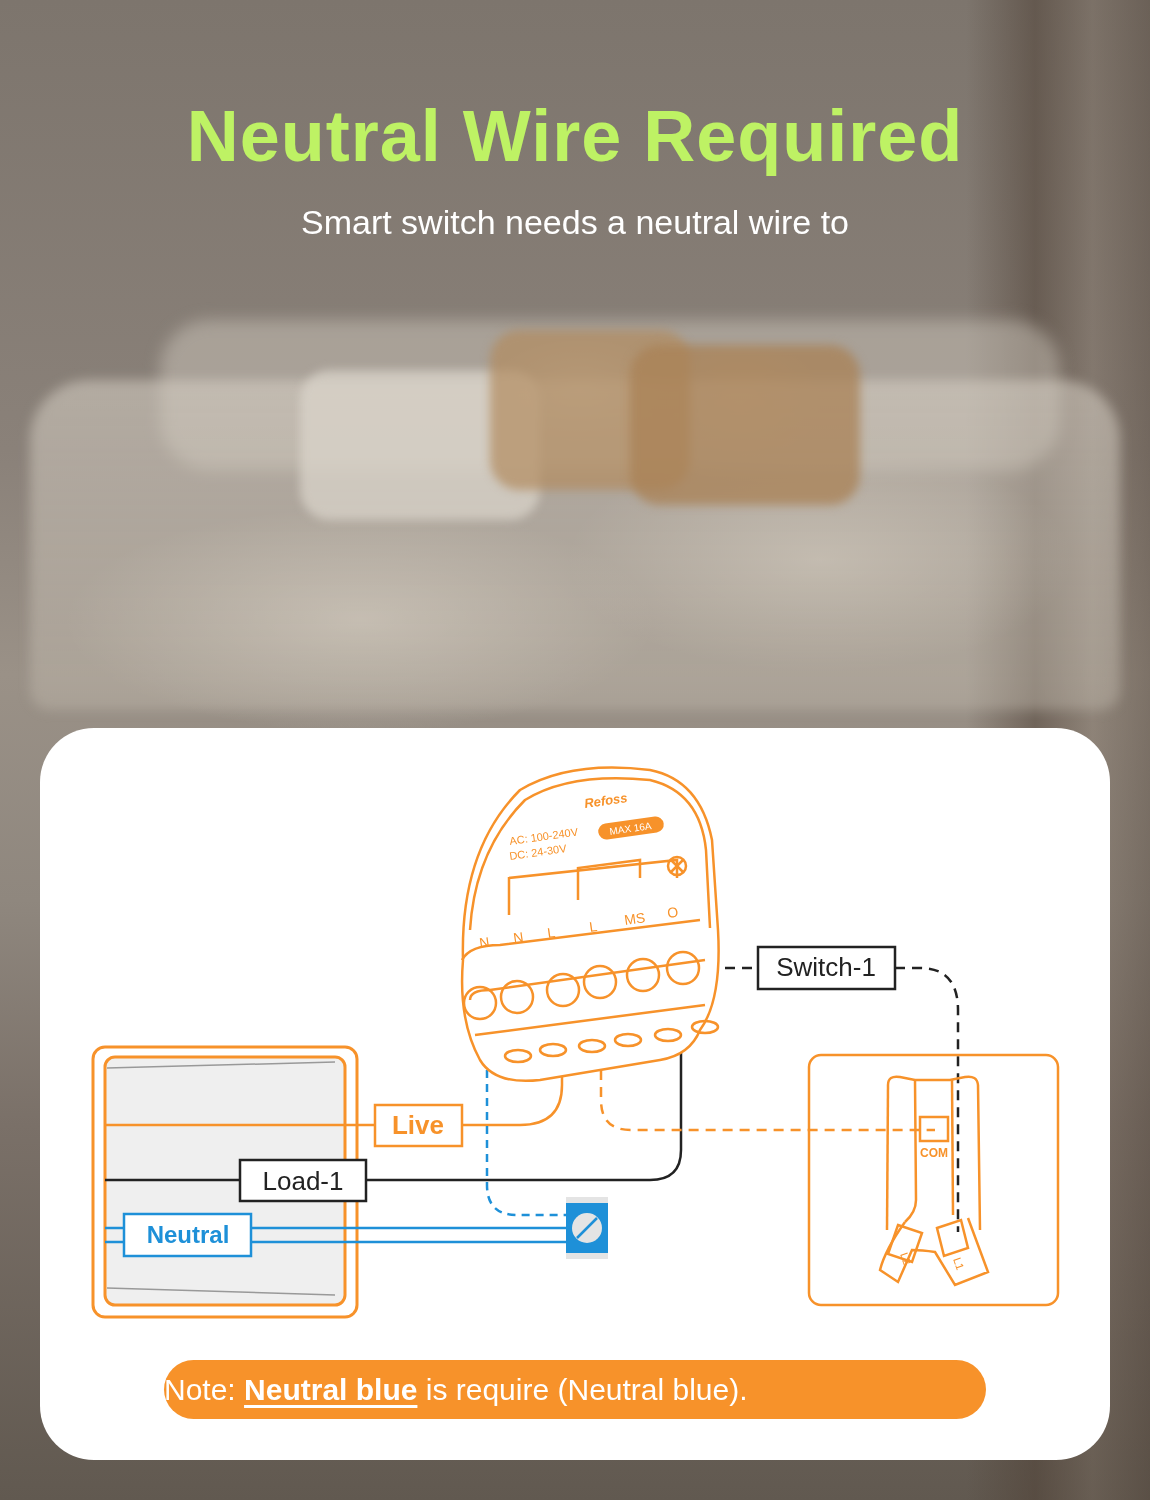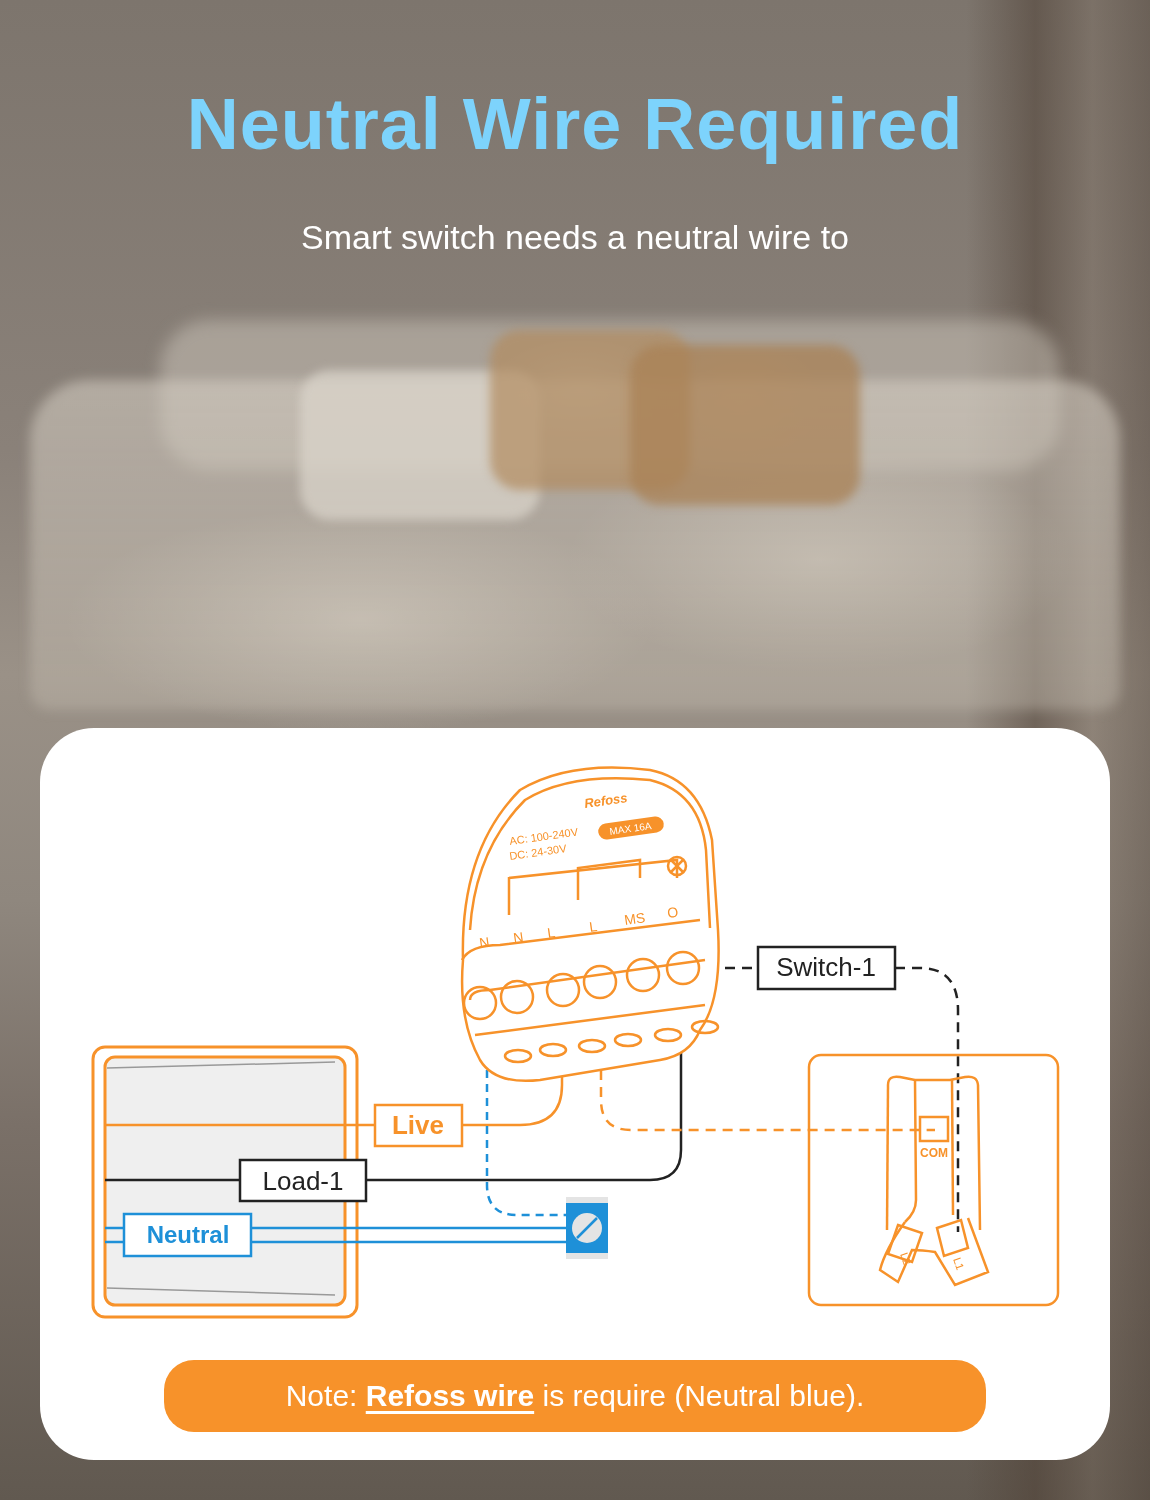--- a/index.html
+++ b/index.html
@@ -33,39 +33,39 @@
   .pillow {
     position: absolute; border-radius: 30px; filter: blur(5px);
   }
   .p1 { left: 300px; top: 370px; width: 240px; height: 150px; background: rgba(220,214,204,0.7); }
   .p2 { left: 490px; top: 330px; width: 200px; height: 160px; background: rgba(178,140,96,0.7); }
   .p3 { left: 630px; top: 345px; width: 230px; height: 160px; background: rgba(170,130,86,0.75); }
 
   .header { position: absolute; left: 0; top: 80px; width: 1150px; text-align: center; }
   .title {
     font-family: "Liberation Sans", sans-serif; font-weight: 700;
-    font-size: 72px; color: #7dd3fc; letter-spacing: 1px; margin: 4px;
+    font-size: 72px; color: #bef264; letter-spacing: 1px; margin: 16px;
     line-height: 80px;
   }
   .subtitle {
-    margin-top: 50px; color: #ffffff;
+    margin-top: 23px; color: #ffffff;
     font-family: "Liberation Sans", sans-serif; font-size: 34px; line-height: 46px;
   }
 
   .card {
     position: absolute; left: 40px; top: 728px; width: 1070px; height: 732px;
     background: #ffffff; border-radius: 54px;
   }
   svg.diagram { position: absolute; left: 0; top: 0; }
 
   .note {
-    position: absolute; left: 164px; top: 1360px; width: 822px; height: 72px;
+    position: absolute; left: 164px; top: 1360px; width: 822px; height: 59px;
     background: #f7922a; border-radius: 30px;
     color: #ffffff; font-family: "Liberation Sans", sans-serif; font-size: 30px;
-    display: flex; align-items: center; justify-content: center; white-space: pre;
+    display: flex; align-items: center; justify-content: flex-start; white-space: pre;
   }
   .note .strong { font-weight: 700; text-decoration: underline; text-underline-offset: 5px; }
 
   .lbl { font-family: "Liberation Sans", sans-serif; }
 </style>
 </head>
 <body>
 
 <div class="bg"></div>
 <div class="sofa-back"></div>
@@ -183,13 +183,13 @@
     <path d="M937 1228 L961 1220 L968 1248 L944 1256 Z"></path>
     <path d="M905 1222 Q885 1250 880 1270 L898 1282 L912 1250 Q922 1250 935 1252 L955 1285 L988 1272 L968 1218"></path>
   </g>
   <g>
     <text x="934" y="1157" text-anchor="middle" font-size="12" font-weight="700" fill="#f7922a" class="lbl">COM</text>
     <text x="955" y="1265" text-anchor="middle" font-size="11" fill="#f7922a" transform="rotate(70 955 1265)" class="lbl">L1</text>
     <text x="902" y="1260" text-anchor="middle" font-size="11" fill="#f7922a" transform="rotate(70 902 1260)" class="lbl">L2</text>
   </g>
 </svg>
 
-<div class="note"><span>Note: </span><span class="strong">Refoss wire</span><span> is require (Neutral blue).</span></div>
+<div class="note"><span>Note: </span><span class="strong">Neutral blue</span><span> is require (Neutral blue).</span></div>
 
 </body></html>

